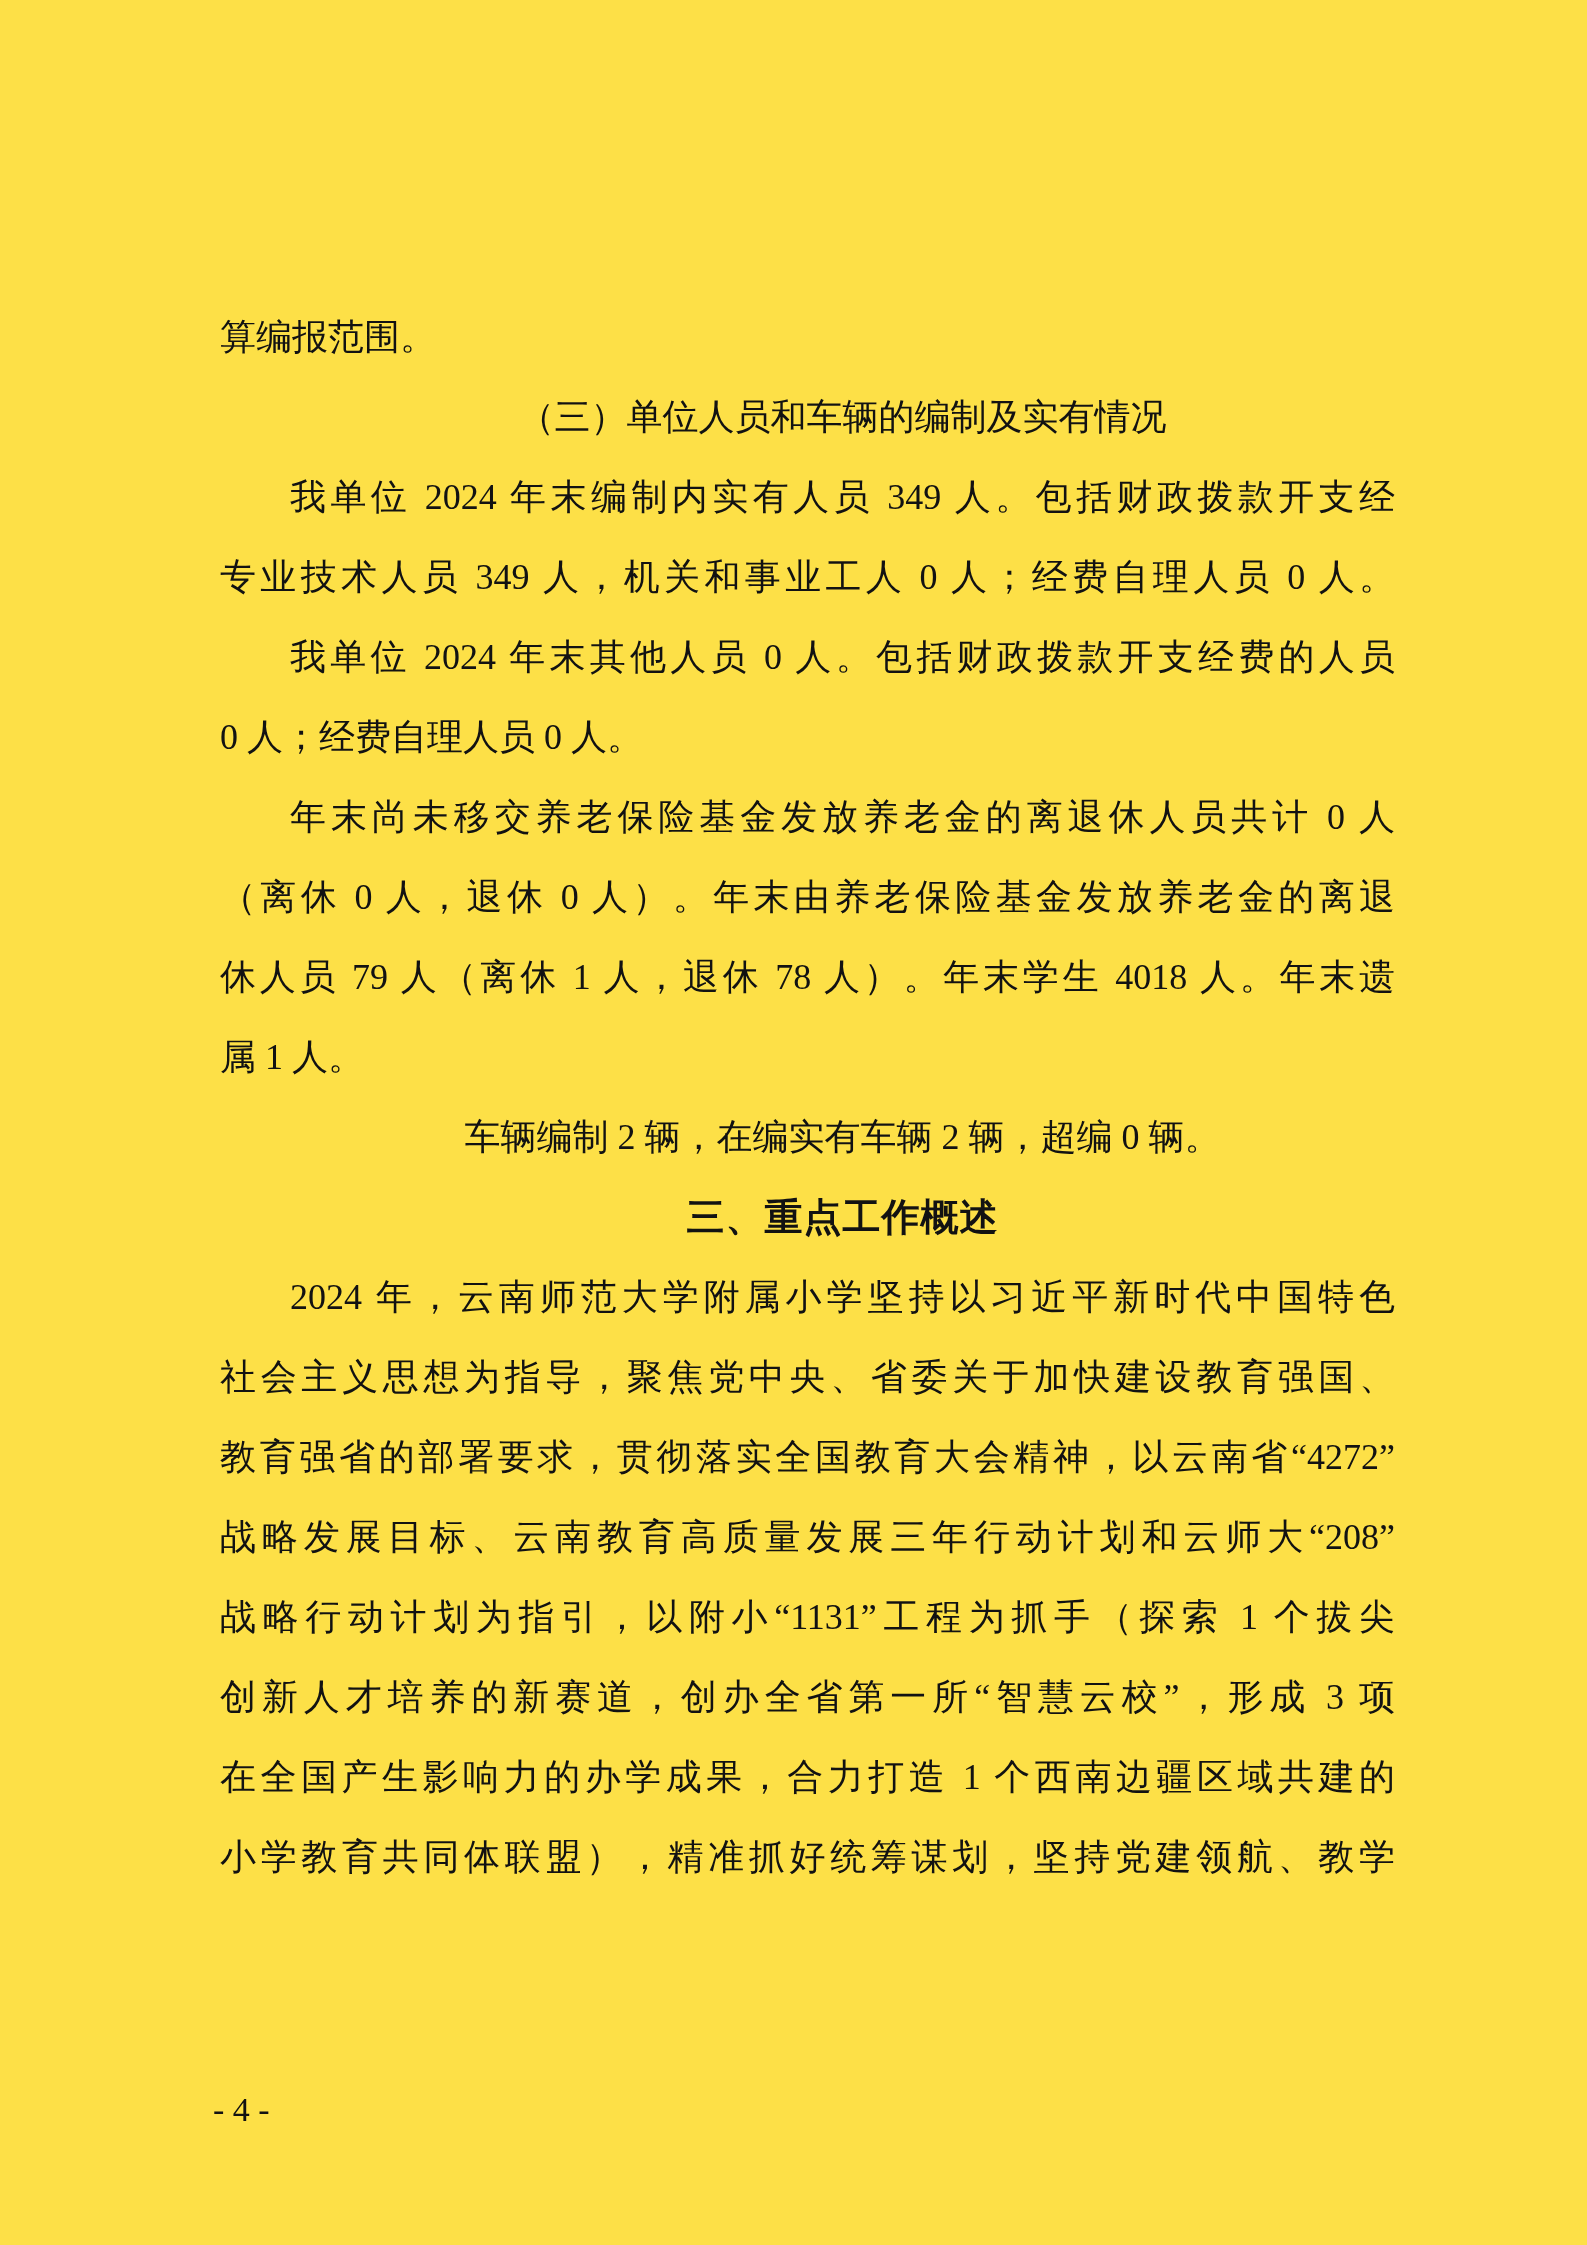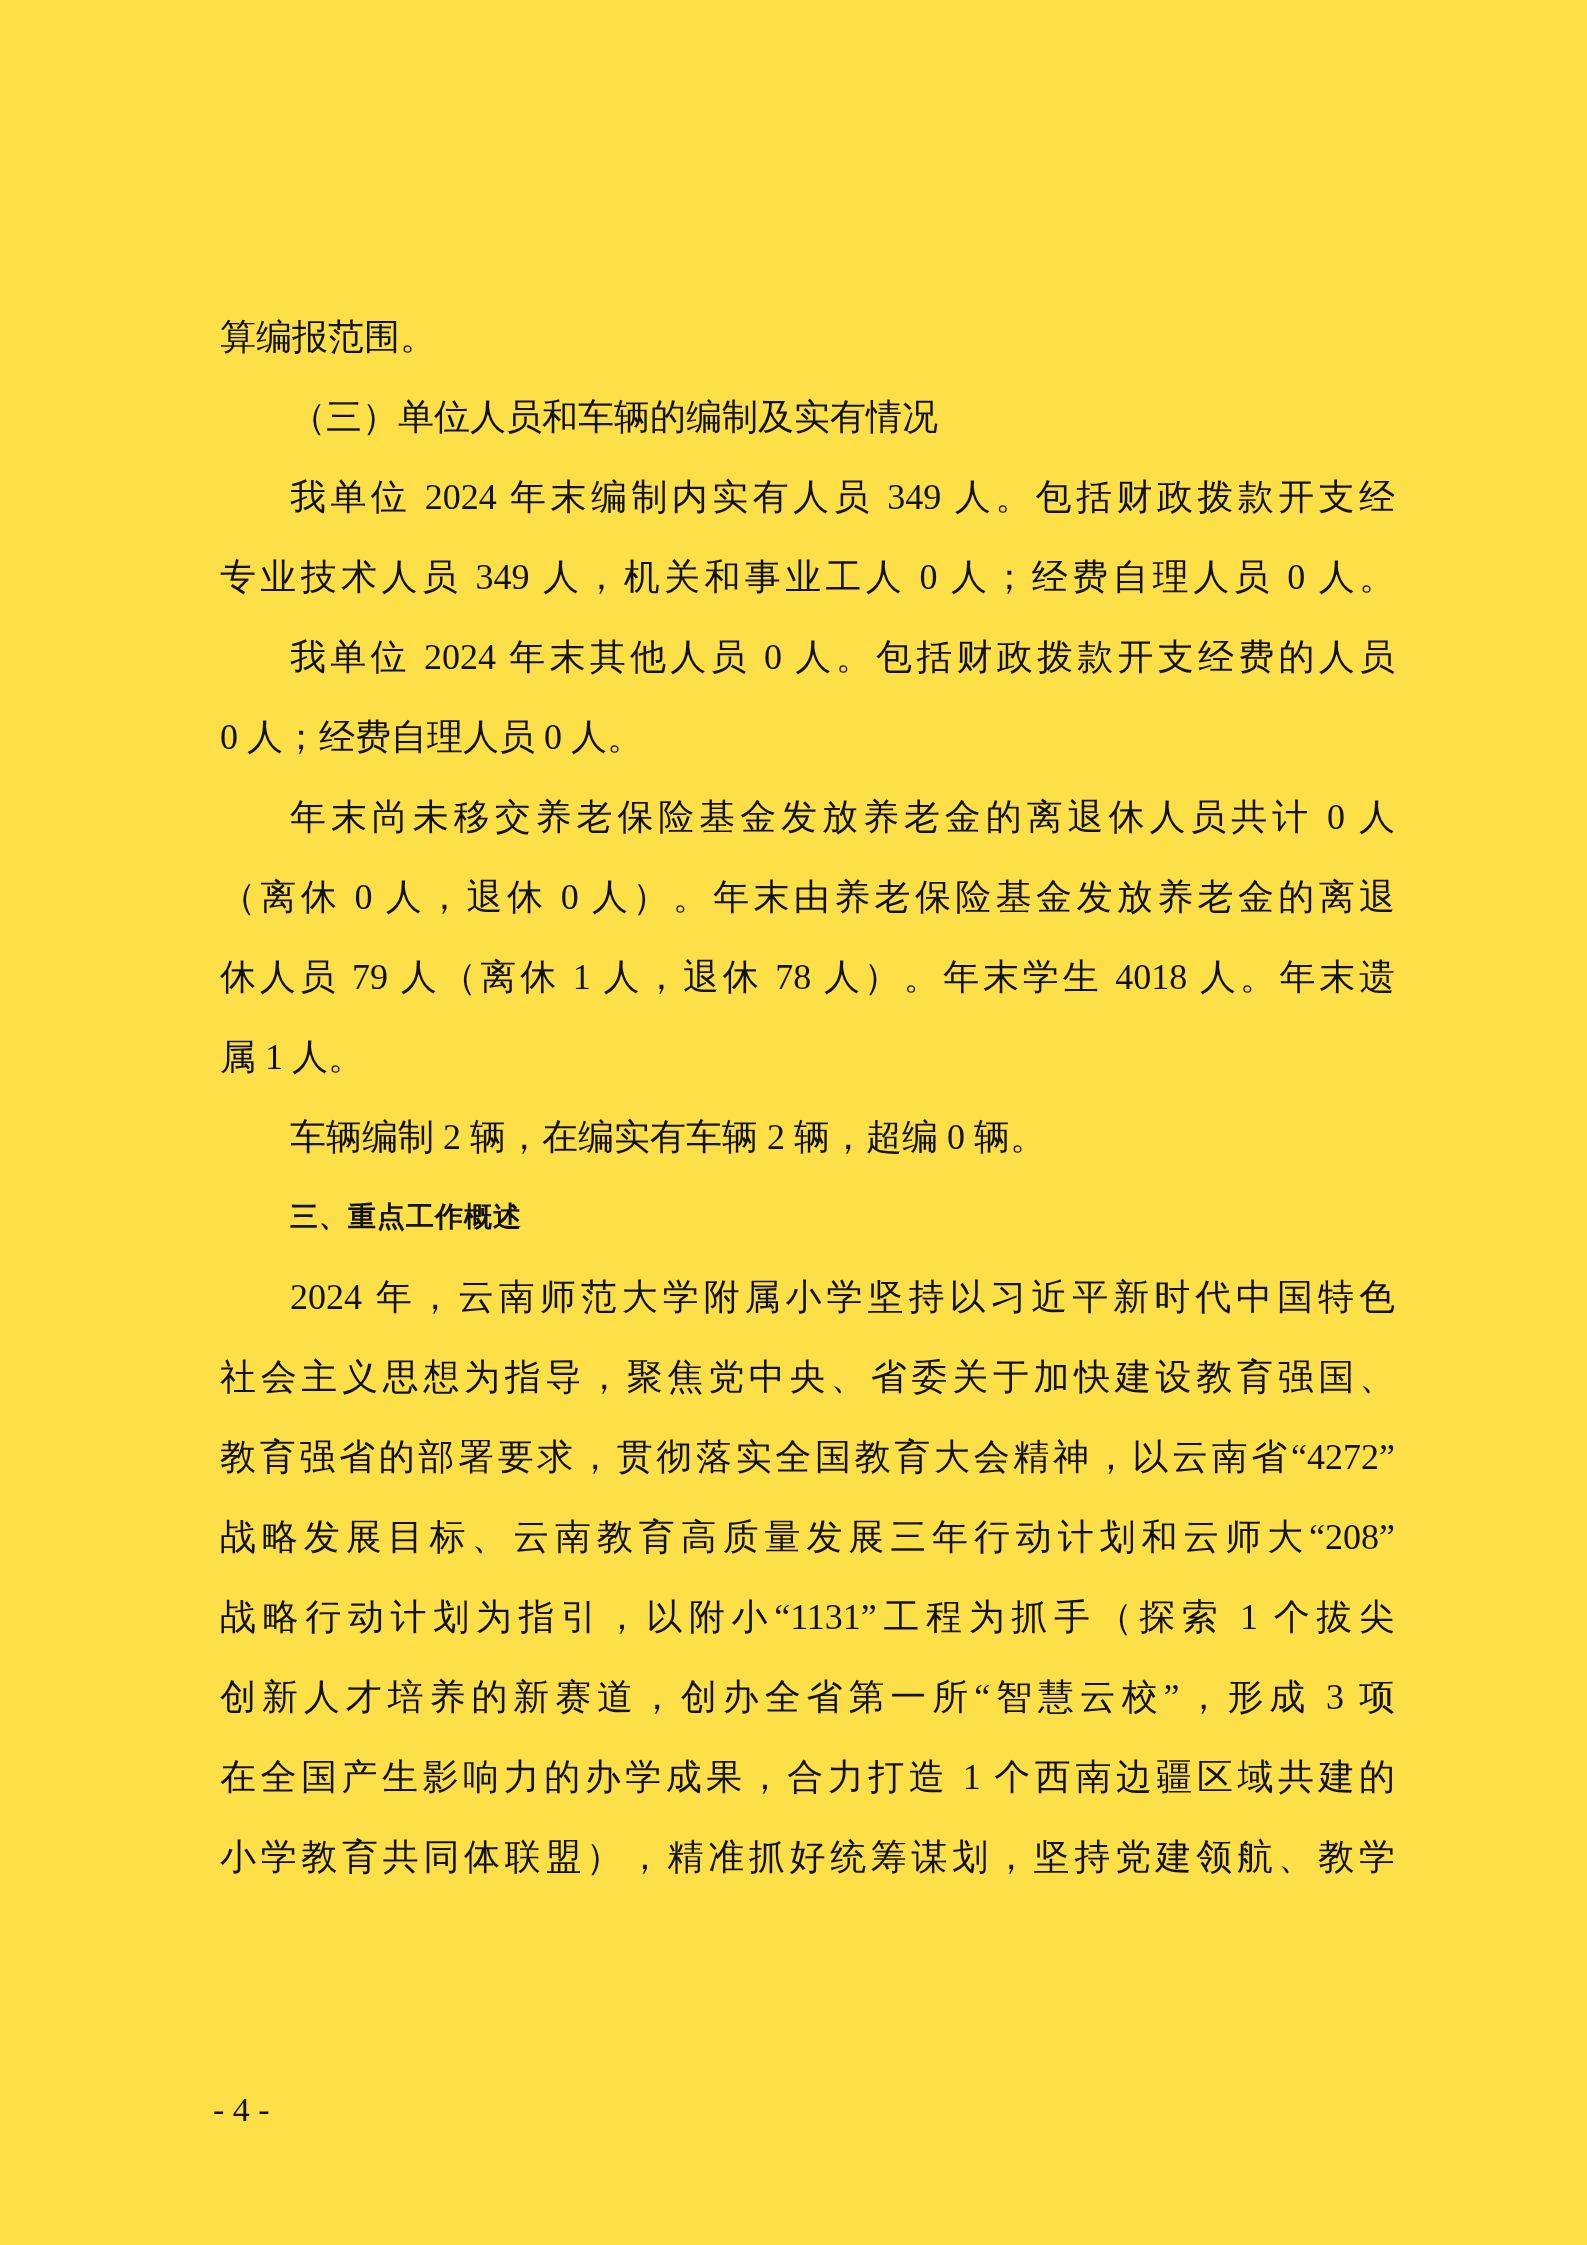--- a/index.html
+++ b/index.html
@@ -28,25 +28,26 @@
     font-size: 36px;
     white-space: normal;
     overflow: visible;
   }
   .line.just {
     text-align: justify;
     text-align-last: justify;
   }
   .line.indent {
     text-indent: 70px;
+    text-align: center;
   }
   .line.heading {
     font-family: Liberation Serif, serif;
     font-weight: 700;
-    font-size: 28px;
+    font-size: 38px;
     letter-spacing: 1px;
   }
   .page-footer {
     position: absolute;
     left: 213px;
     top: 2085px;
     height: 50px;
     line-height: 50px;
     font-size: 34px;
     color: #121212;

